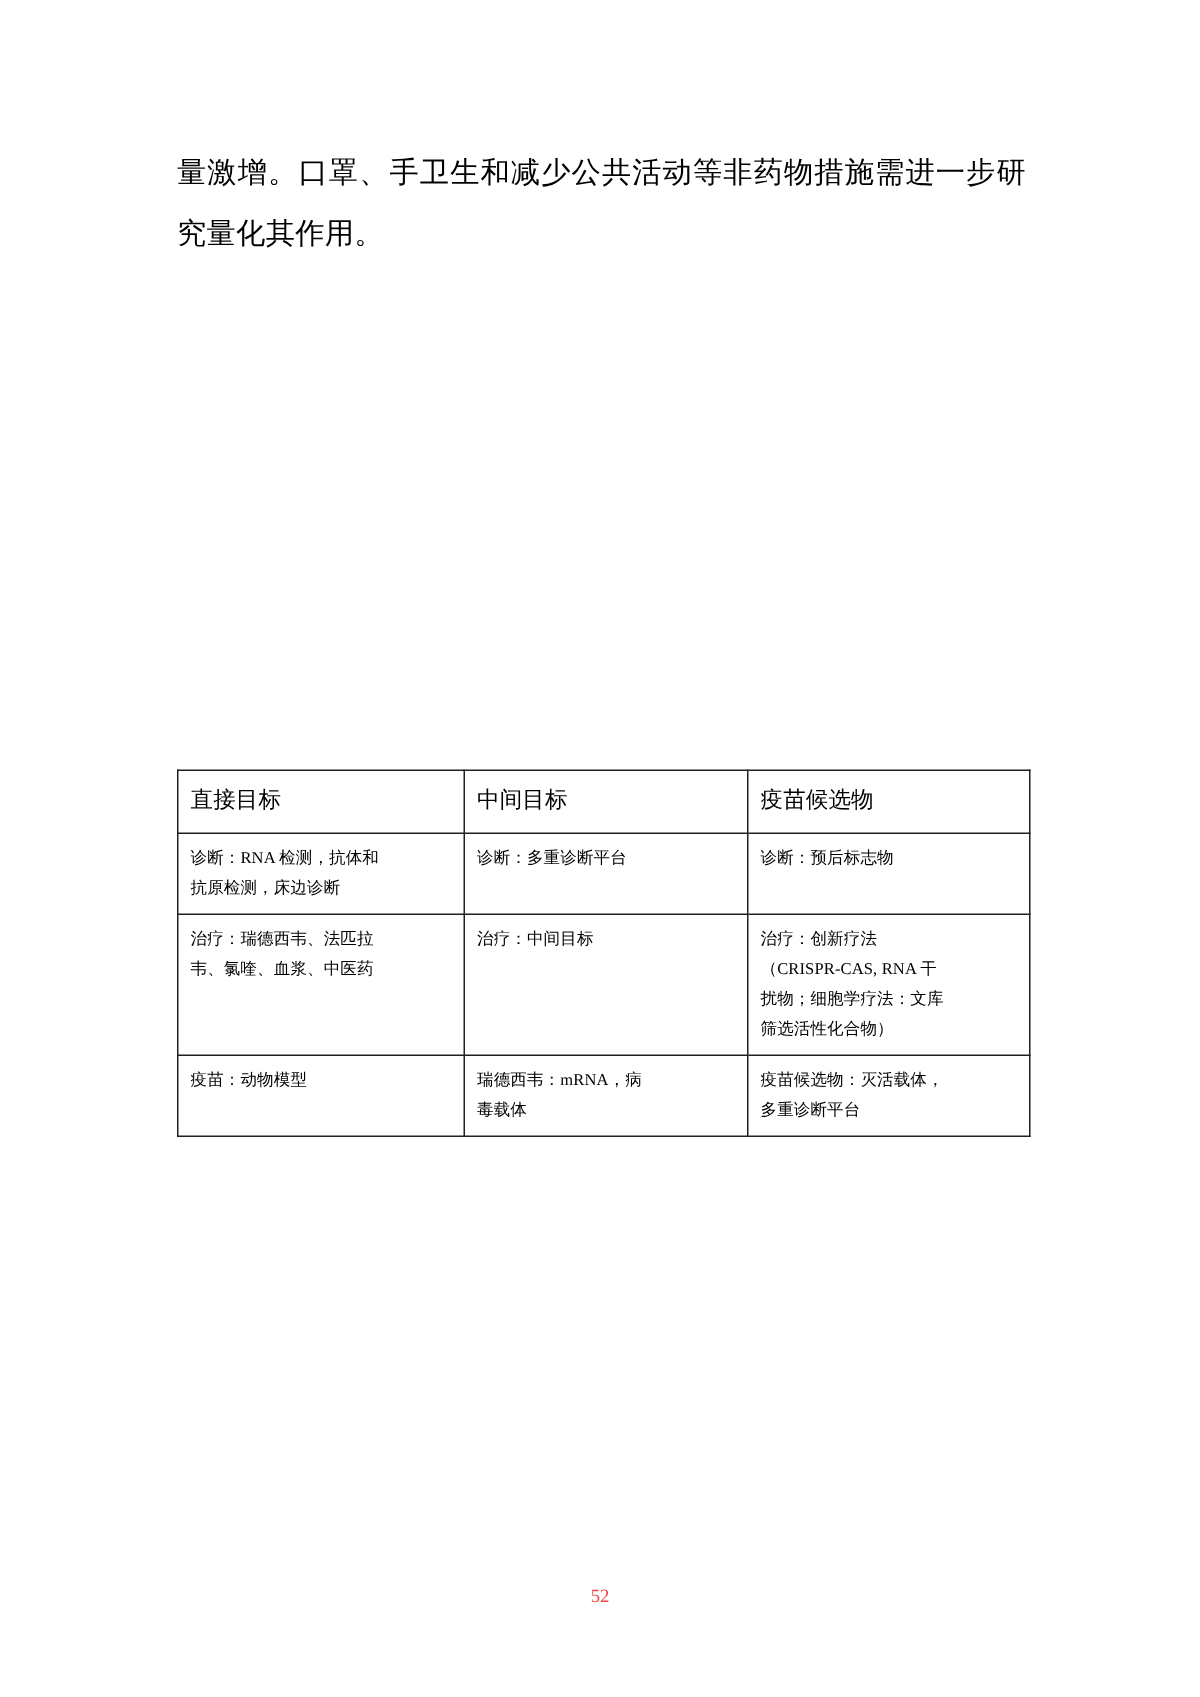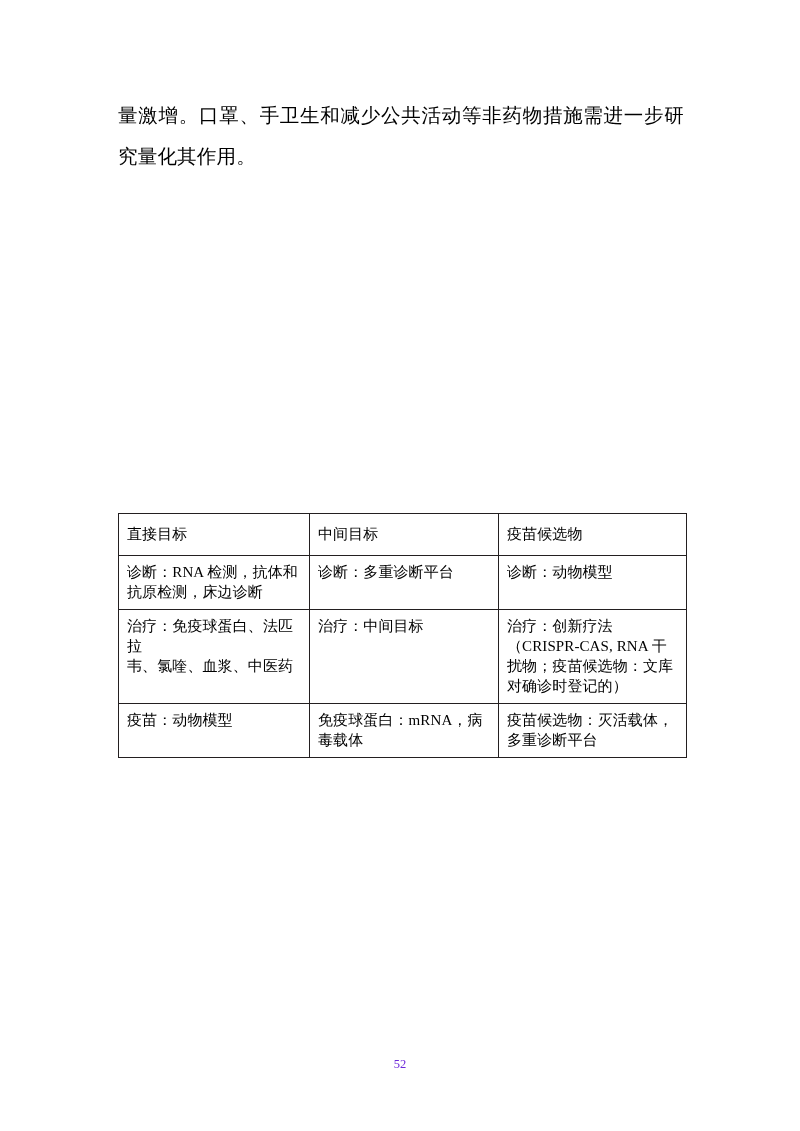--- a/index.html
+++ b/index.html
@@ -51,21 +51,21 @@
   }
   table.goals {
     border-collapse: collapse;
     width: 568px;
     table-layout: fixed;
   }
   table.goals td, table.goals th {
     border: 1px solid #231f20;
     vertical-align: top;
     padding: 6px 8px 7px 8px;
-    font-size: 15px;
+    font-size: 11px;
     line-height: 20px;
     font-weight: normal;
     text-align: left;
     letter-spacing: 0.1px;
   }
   table.goals thead td {
     font-size: 15px;
     padding-top: 10px;
     padding-bottom: 11px;
   }
@@ -75,21 +75,21 @@
   .cell-line { display: block; }
   .cell-line.hang { padding-left: 9px; text-indent: -9px; font-family: Liberation Serif, serif; }
   .page-number {
     position: absolute;
     top: 1057px;
     left: 0;
     width: 800px;
     text-align: center;
     font-size: 12.5px;
     font-family: "Liberation Serif", serif;
-    color: #6d28d9;
+    color: #ef4444;
   }
 </style>
 </head>
 <body>
 
 <div class="page">
 
   <div class="content">
     <p class="para first">量激增。口罩、手卫生和减少公共活动等非药物措施需进一步研究量化其作用。</p>
   </div>
@@ -111,44 +111,44 @@
       <tbody>
         <tr>
           <td>
             <span class="cell-line">诊断：RNA 检测，抗体和</span>
             <span class="cell-line">抗原检测，床边诊断</span>
           </td>
           <td>
             <span class="cell-line">诊断：多重诊断平台</span>
           </td>
           <td>
-            <span class="cell-line">诊断：动物模型</span>
+            <span class="cell-line">诊断：预后标志物</span>
           </td>
         </tr>
         <tr>
           <td>
-            <span class="cell-line">治疗：免疫球蛋白、法匹拉</span>
+            <span class="cell-line">治疗：瑞德西韦、法匹拉</span>
             <span class="cell-line">韦、氯喹、血浆、中医药</span>
           </td>
           <td>
             <span class="cell-line">治疗：中间目标</span>
           </td>
           <td>
             <span class="cell-line">治疗：创新疗法</span>
             <span class="cell-line hang">（CRISPR-CAS, RNA 干</span>
-            <span class="cell-line hang">扰物；疫苗候选物：文库</span>
-            <span class="cell-line hang">对确诊时登记的）</span>
+            <span class="cell-line hang">扰物；细胞学疗法：文库</span>
+            <span class="cell-line hang">筛选活性化合物）</span>
           </td>
         </tr>
         <tr>
           <td>
             <span class="cell-line">疫苗：动物模型</span>
           </td>
           <td>
-            <span class="cell-line">免疫球蛋白：mRNA，病</span>
+            <span class="cell-line">瑞德西韦：mRNA，病</span>
             <span class="cell-line">毒载体</span>
           </td>
           <td>
             <span class="cell-line">疫苗候选物：灭活载体，</span>
             <span class="cell-line">多重诊断平台</span>
           </td>
         </tr>
       </tbody>
     </table>
   </div>

